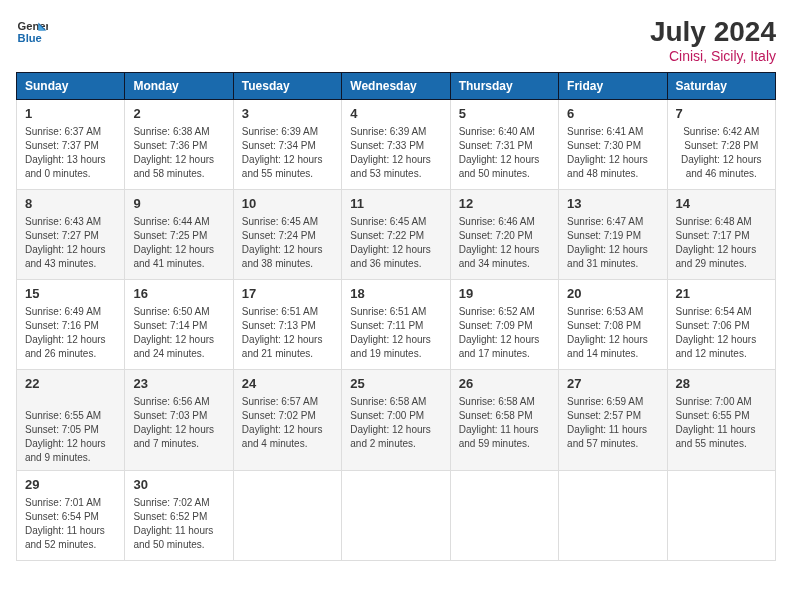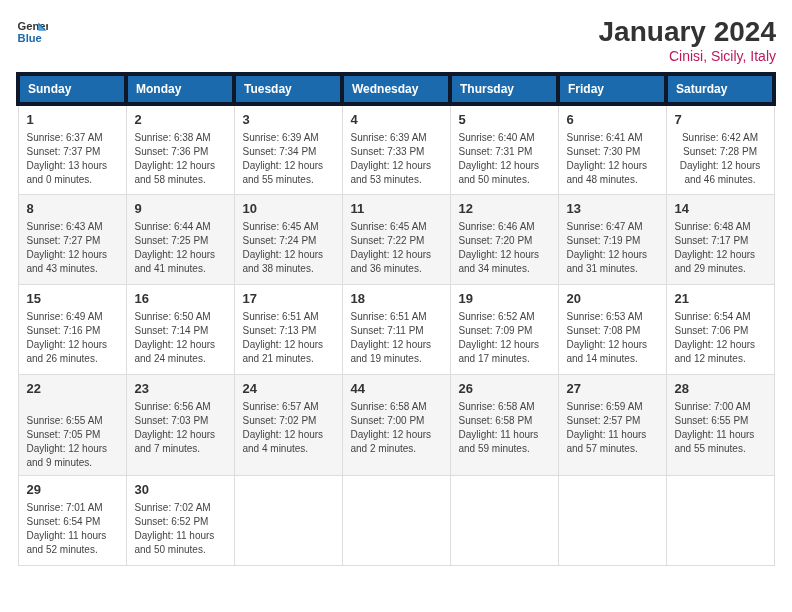--- a/index.html
+++ b/index.html
@@ -44,21 +44,21 @@
     }
     thead tr {
       background: #1a6aad;
       color: #fff;
     }
     thead th {
       padding: 6px 8px;
       text-align: left;
       font-size: 12px;
       font-weight: bold;
-      border: 4px solid #0f172a;
+      border: 1px solid #0f172a;
     }
     tbody tr {
       border-bottom: 1px solid #ccc;
     }
     tbody tr:nth-child(odd) {
       background: #fff;
     }
     tbody tr:nth-child(even) {
       background: #f5f5f5;
     }
@@ -95,21 +95,21 @@
 <div class="header">
   <div class="logo">
     <svg class="logo-icon" viewBox="0 0 40 40">
       <text x="2" y="18" font-size="14" font-weight="bold" fill="#333">General</text>
       <text x="2" y="32" font-size="14" font-weight="bold" fill="#1a6aad">Blue</text>
       <polygon points="28,8 38,18 28,18" fill="#1a6aad"></polygon>
       <polygon points="28,10 36,18 28,18" fill="#4da6e0"></polygon>
     </svg>
   </div>
   <div class="title-block">
-    <div class="month-year">January 2024</div>
+    <div class="month-year">July 2024</div>
     <div class="location">Cinisi, Sicily, Italy</div>
   </div>
 </div>
 
 <table>
   <thead>
     <tr>
       <th>Sunday</th>
       <th>Monday</th>
       <th>Tuesday</th>
@@ -289,21 +289,21 @@
 and 7 minutes.</div>
         </td>
         <td>
           <span class="day-num">24</span>
           <div class="day-info" style="white-space: pre-line;">Sunrise: 6:57 AM
 Sunset: 7:02 PM
 Daylight: 12 hours
 and 4 minutes.</div>
         </td>
         <td>
-          <span class="day-num">44</span>
+          <span class="day-num">25</span>
           <div class="day-info" style="white-space: pre-line;">Sunrise: 6:58 AM
 Sunset: 7:00 PM
 Daylight: 12 hours
 and 2 minutes.</div>
         </td>
         <td>
           <span class="day-num">26</span>
           <div class="day-info" style="white-space: pre-line;">Sunrise: 6:58 AM
 Sunset: 6:58 PM
 Daylight: 11 hours

